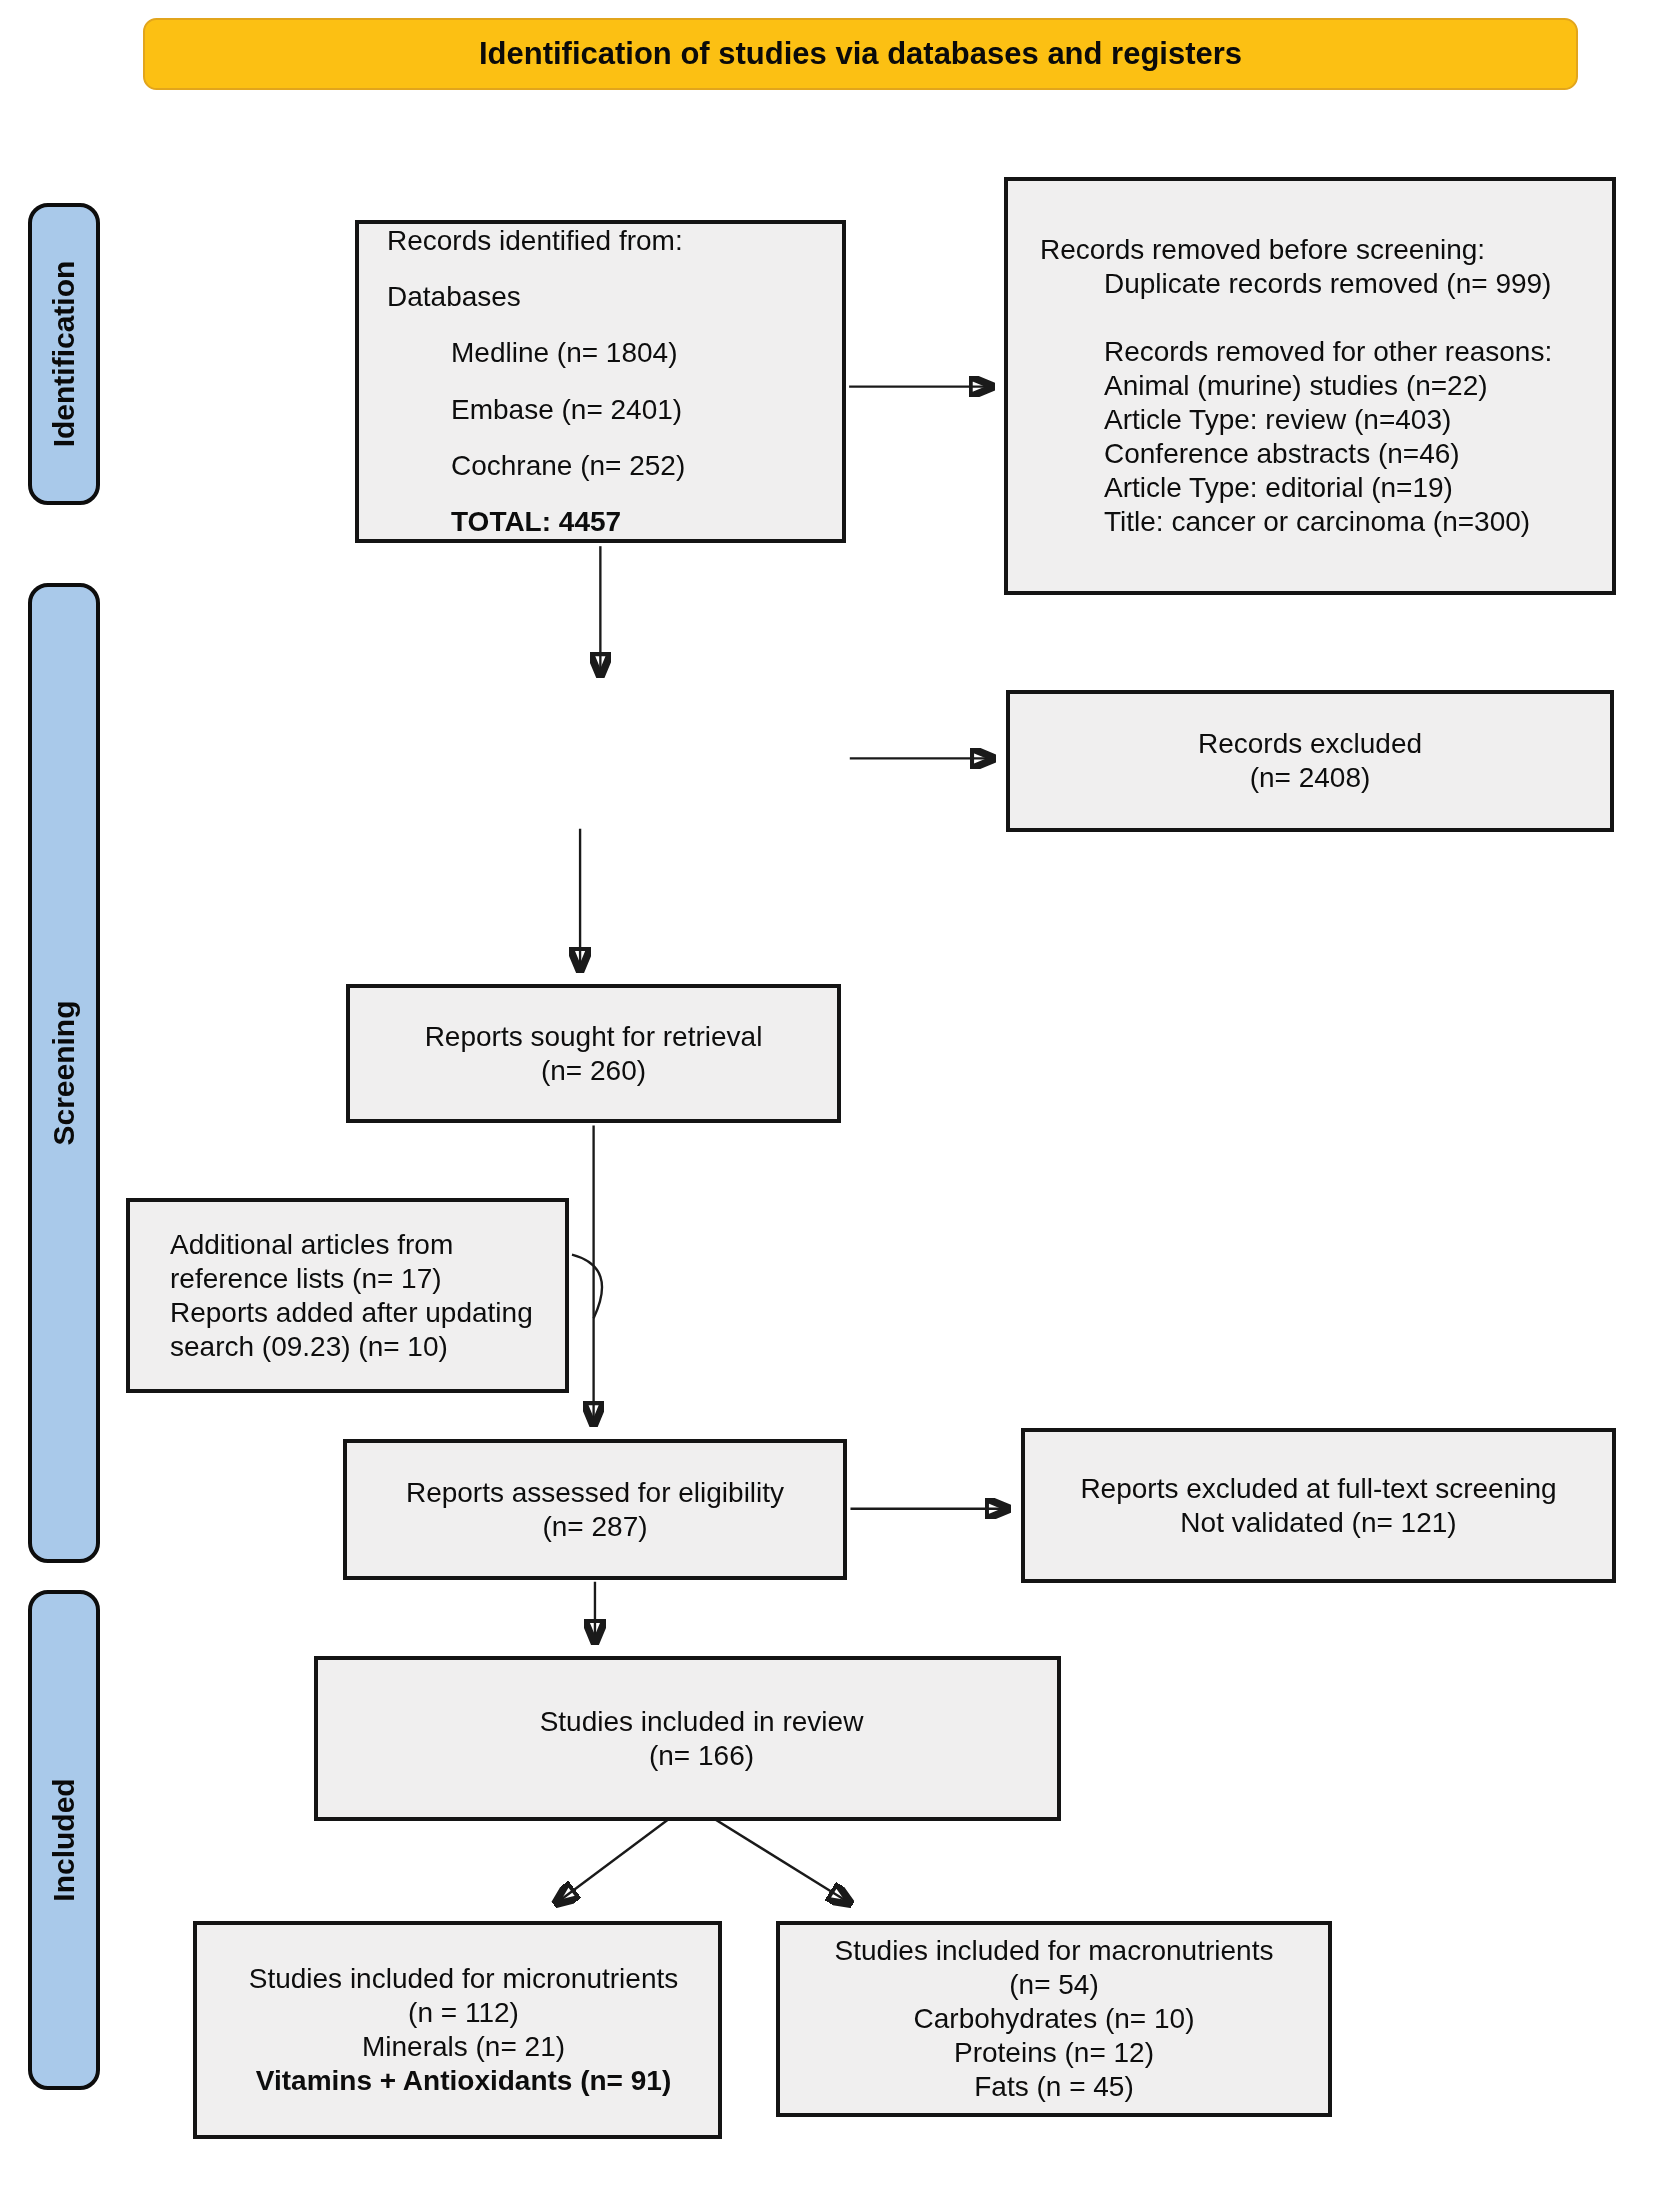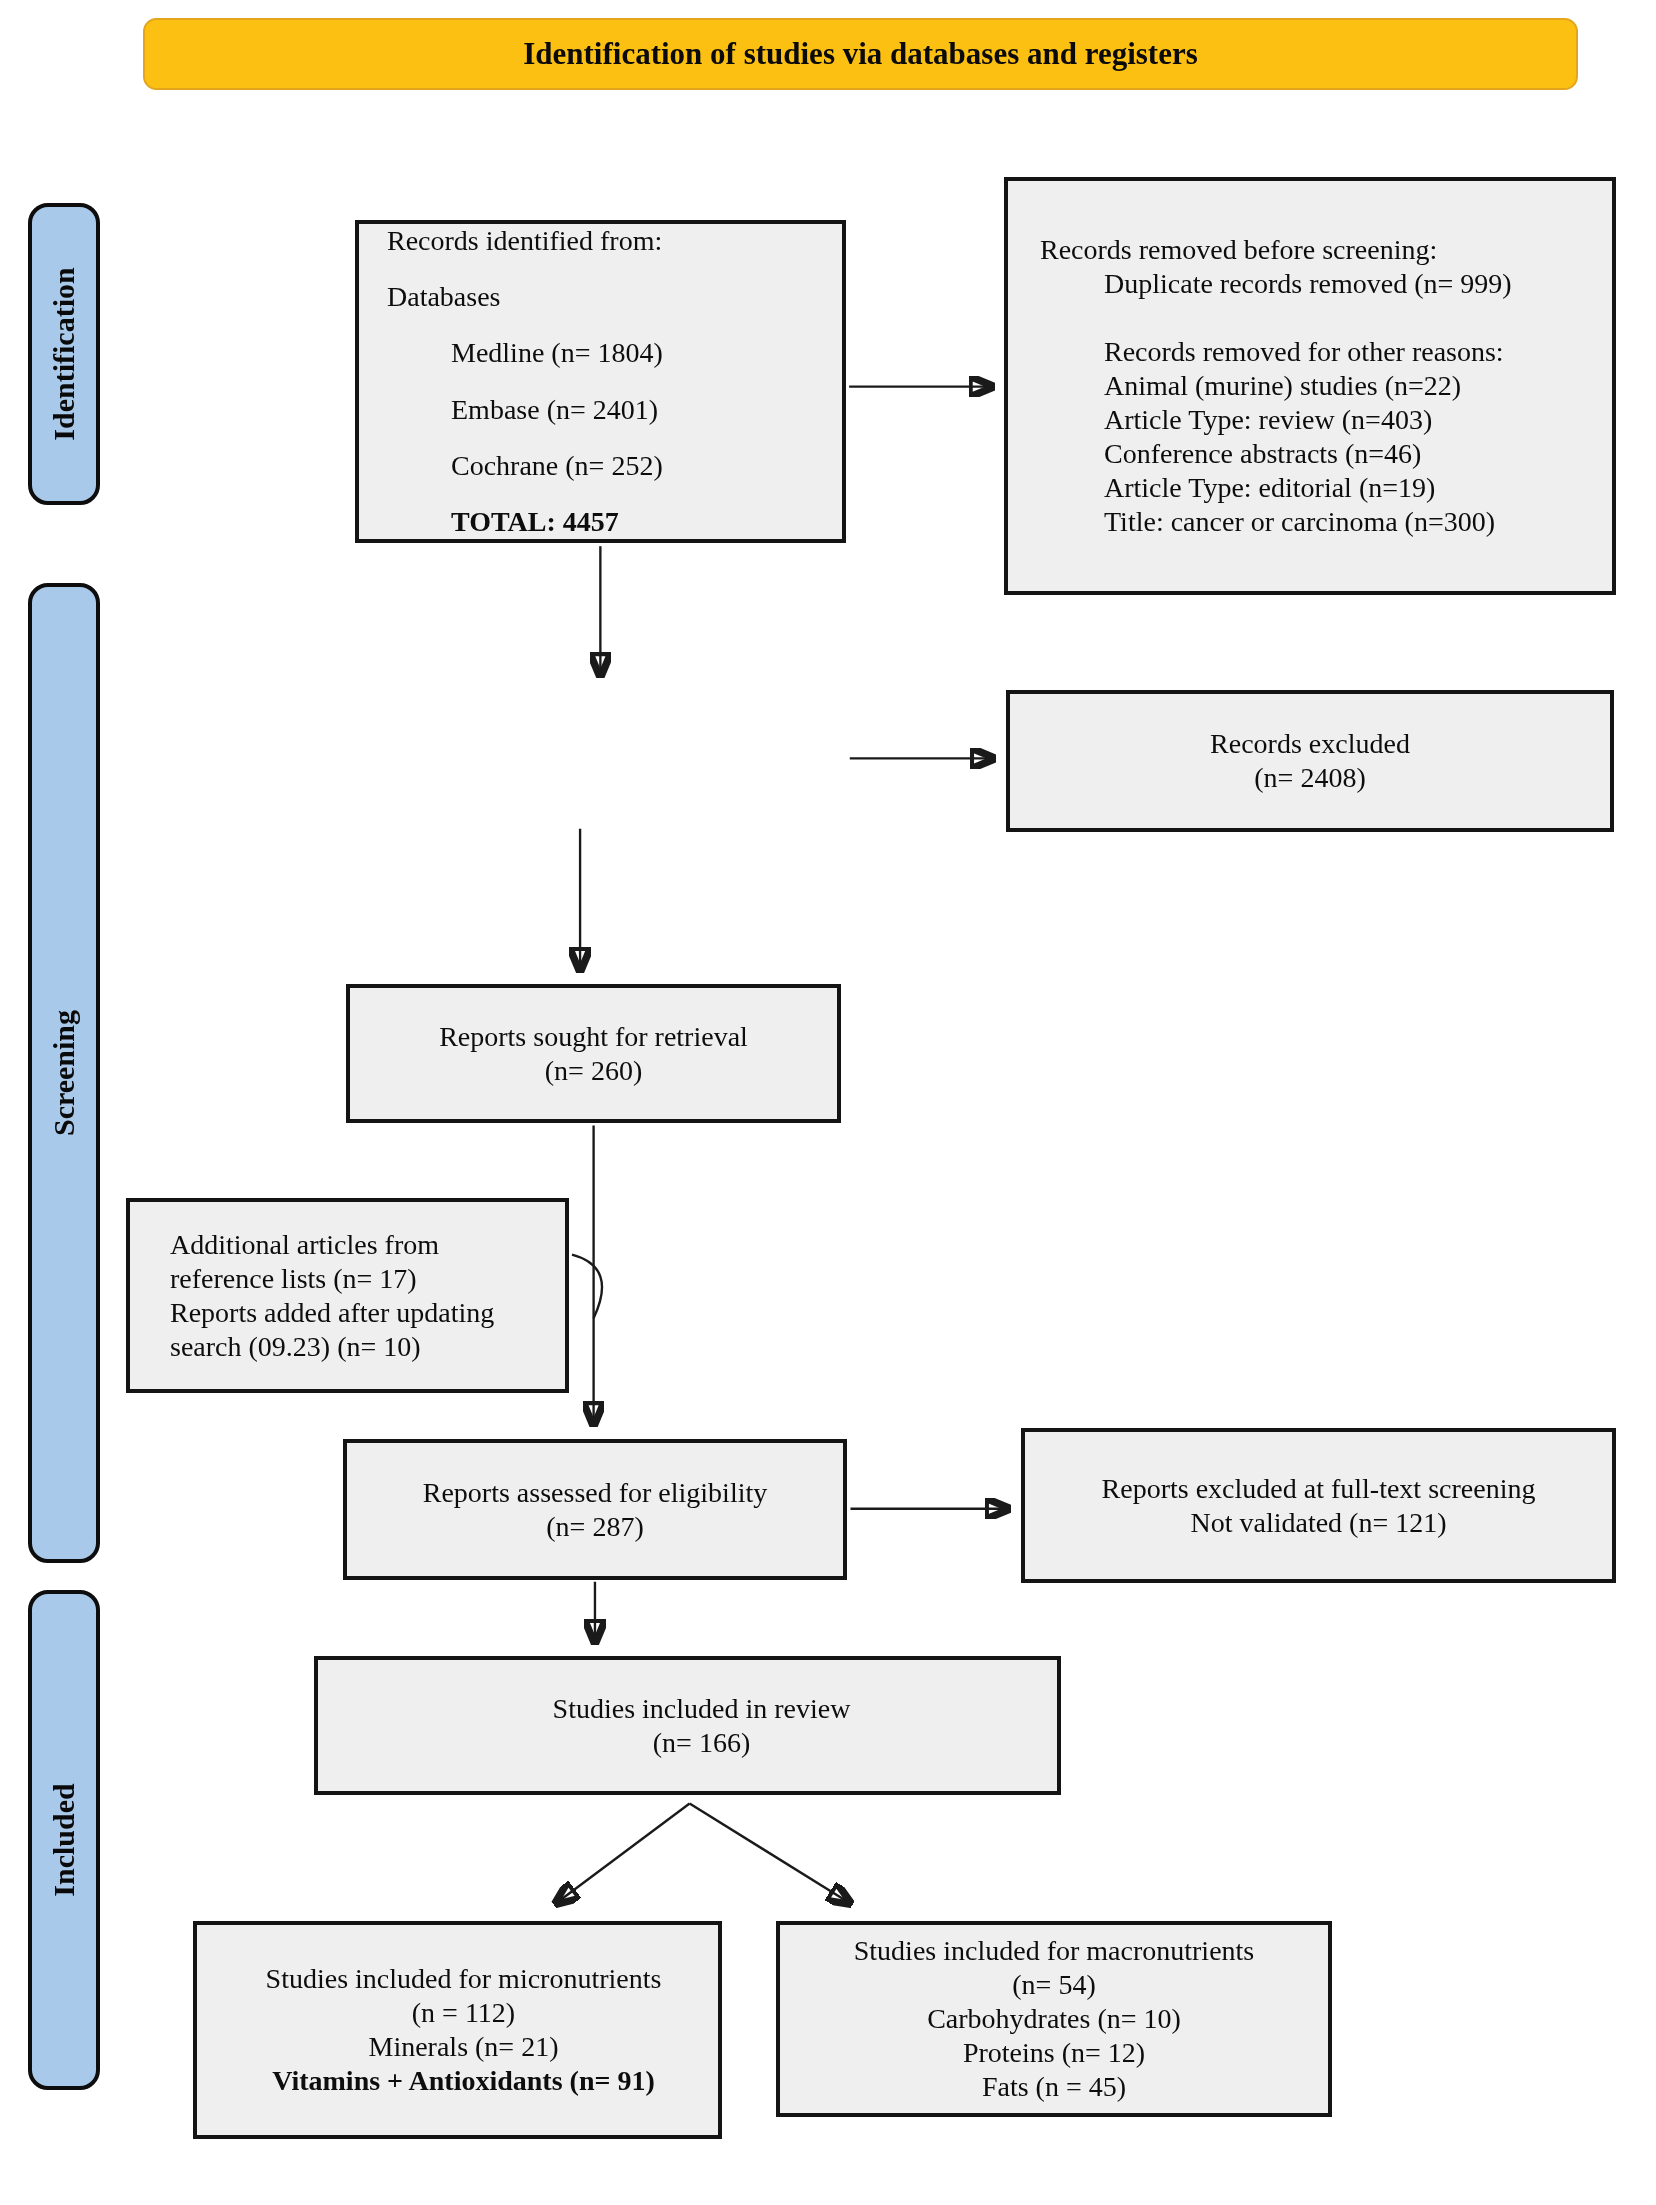--- a/index.html
+++ b/index.html
@@ -1,20 +1,20 @@
 <!DOCTYPE html>
 <html style="font-size:10.8px"><head>
 <meta charset="utf-8">
 <style>
   html,body { margin:0; padding:0; background:#ffffff; }
   #canvas {
     position:relative;
     width:1657px; height:2205px;
     background:#ffffff;
-    font-family:Liberation Serif, serif;
+    font-family:Liberation Sans, sans-serif;
     color:#0d0d0d;
   }
 
   
   .banner {
     position:absolute; left:143px; top:17.6px; width:1435px; height:72px;
     background:#FCC013; border:2px solid #E2A51C; border-radius:13.5px;
     display:flex; align-items:center; justify-content:center;
     box-sizing:border-box;
   }
@@ -49,21 +49,21 @@
   .line.bold   { font-weight:bold; }
 
   #box-records-identified { left:355px;  top:220px;  width:491px; height:323px; padding-left:28px; padding-right:6.8px;justify-content:space-between; }
   #box-records-removed    { left:1004px; top:177px;  width:612px; height:418px; padding-left:32px; padding-right:6.8px; }
   #box-records-screened   { left:313px;  top:690px; width:534px; height:137px; }
   #box-records-excluded   { left:1006px; top:690px; width:608px; height:142px; }
   #box-reports-sought     { left:346px;  top:984px; width:495px; height:139px; }
   #box-additional         { left:126px;  top:1198px; width:443px; height:195px; padding-left:40px; padding-right:6.8px; }
   #box-reports-assessed   { left:343px;  top:1439px; width:504px; height:141px; }
   #box-reports-excluded-ft{ left:1021px; top:1428px; width:595px; height:155px; }
-  #box-studies-included   { left:314px;  top:1656px; width:747px; height:139px;padding-left:28px; }
+  #box-studies-included   { left:314px;  top:1656px; width:747px; height:165px;padding-left:28px; }
   #box-micronutrients     { left:193px;  top:1921px; width:529px; height:218px;padding-left:12px; }
   #box-macronutrients     { left:776px; top:1921px; width:556px; height:196px; }
 
   
   #arrows { position:absolute; left:0; top:0; width:1657px; height:2205px; pointer-events:none; }
   #arrows path, #arrows line { stroke:#1a1a1a; stroke-width:3.5px; fill:none; }
 </style>
 </head>
 <body>
 

